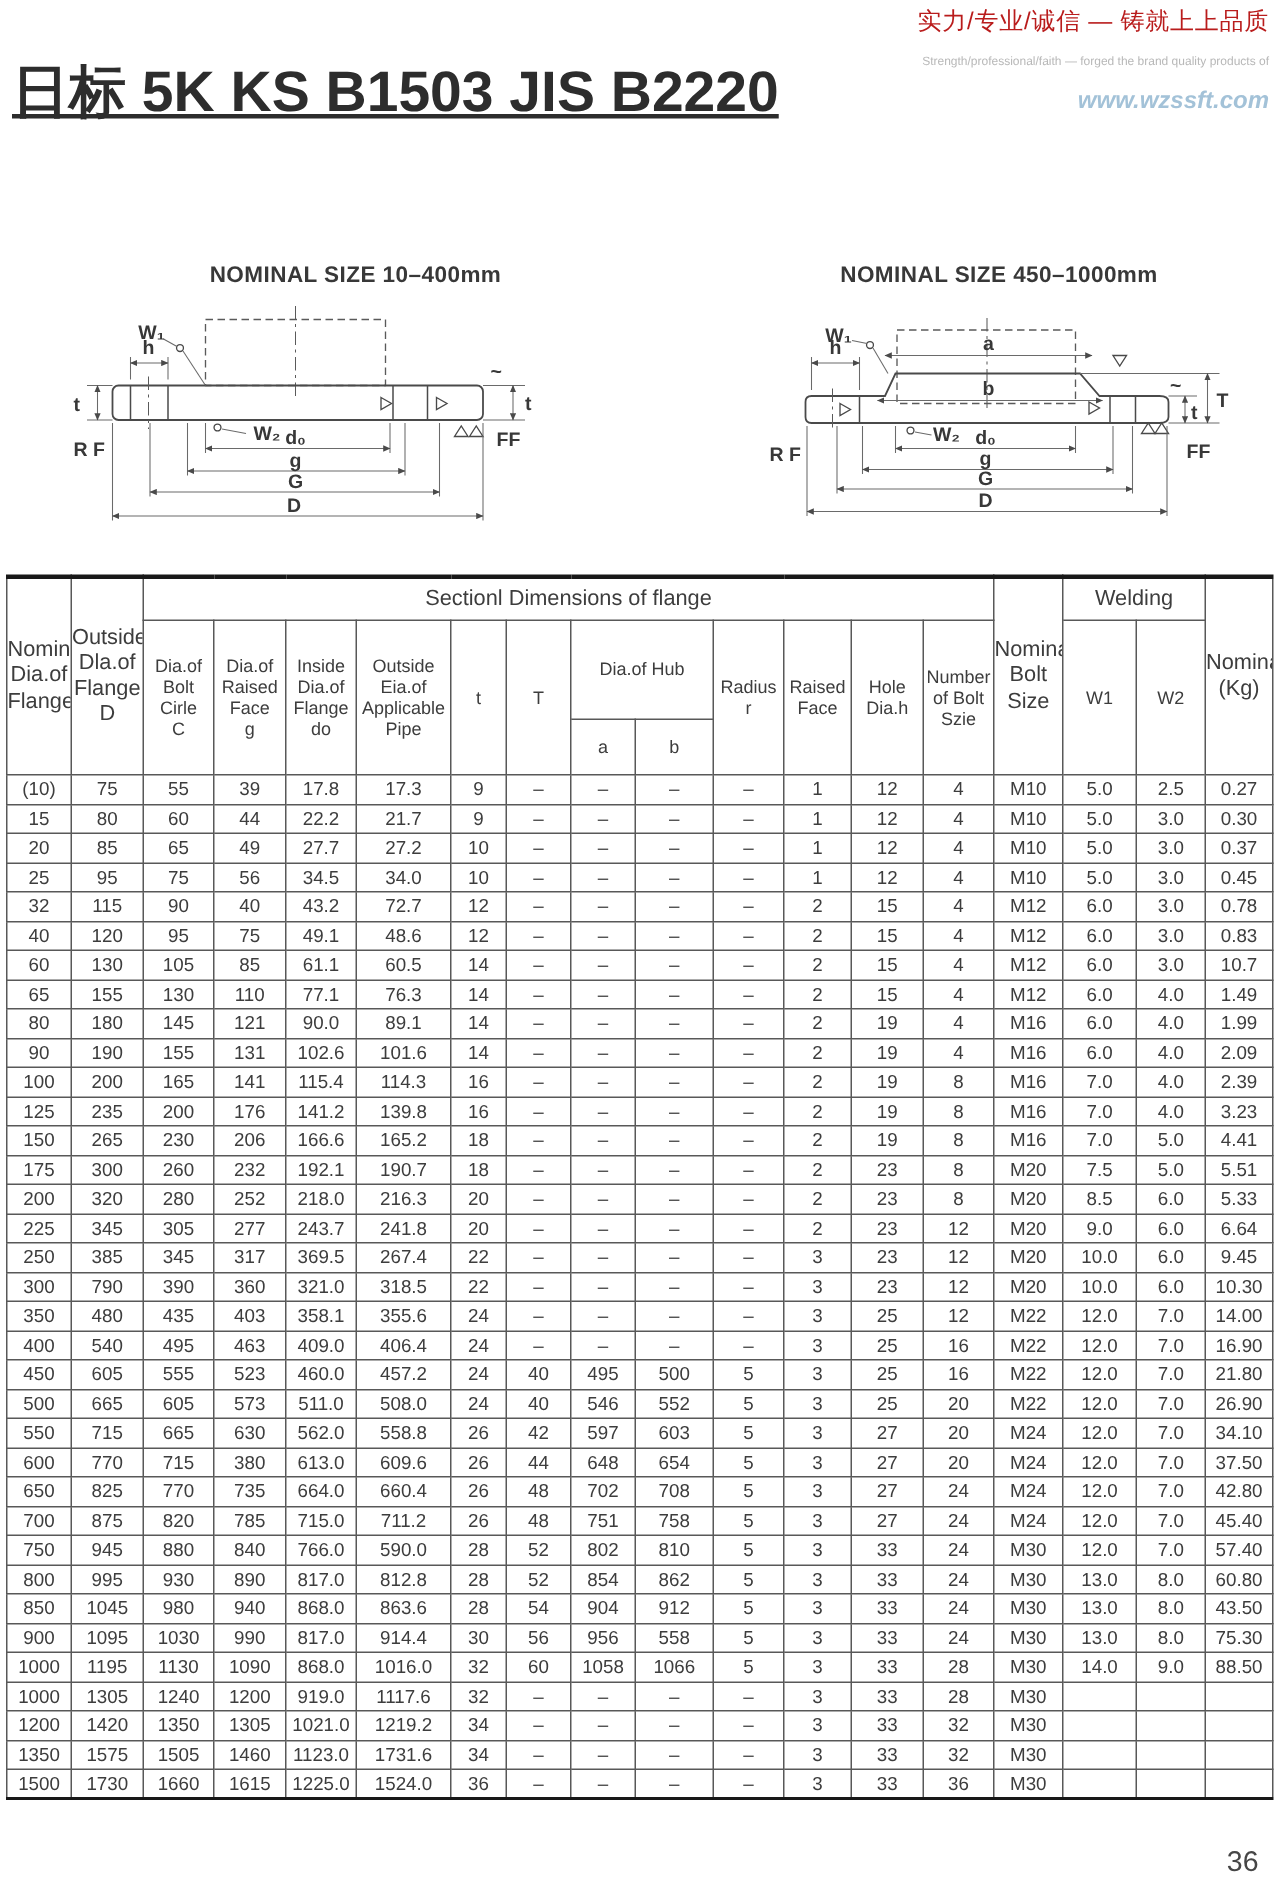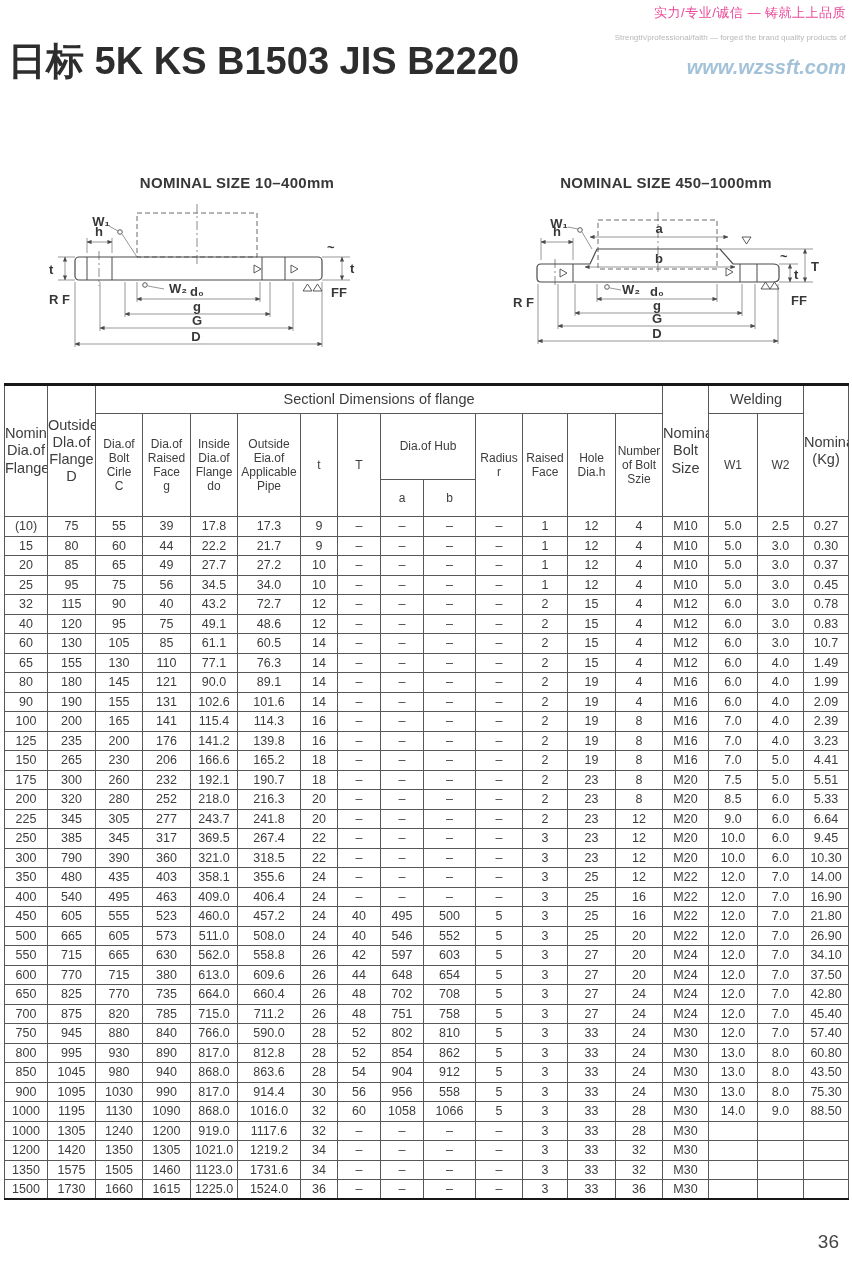--- a/index.html
+++ b/index.html
@@ -3,25 +3,25 @@
 <meta charset="utf-8">
 <style>
   * { box-sizing: border-box; }
   html,body { margin:0; padding:0; }
   body {
     width:852px; height:1261px; position:relative; overflow:hidden;
     background:#ffffff; font-family:"Liberation Sans", sans-serif; color:#3d3d3d;
   }
   
   .brand { position:absolute; top:4px; right:6px; text-align:right; }
-  .brand .cn { font-size:13px; color:#ec4899; letter-spacing:0.5px; }
+  .brand .cn { font-size:16px; color:#b91c1c; letter-spacing:0.5px; }
   .brand .en { font-size:8px; color:#b8b8b8; margin-top:11px; }
-  .brand .url { font-size:20px; font-style:italic; font-weight:bold; color:#a3c2d8; margin-top:14px;text-align:right; }
+  .brand .url { font-size:16px; font-style:italic; font-weight:bold; color:#a3c2d8; margin-top:14px;text-align:right; }
   
-  .page-title { position:absolute; left:8px; top:36px; font-size:38px; font-weight:bold; color:#2d2d2d; white-space:nowrap; }
+  .page-title { position:absolute; left:8px; top:36px; font-size:38px; font-weight:bold; color:#2d2d2d; white-space:nowrap;text-decoration:underline; }
   
   .diagram-left  { position:absolute; left:45px;  top:172px; }
   .diagram-right { position:absolute; left:483px; top:172px; }
   svg text { font-family:"Liberation Sans", sans-serif; fill:#383838; }
   .dt { font-size:15px; font-weight:bold; text-anchor:middle; letter-spacing:0.3px; }
   .dl { font-size:13px; font-weight:bold; }
   .dm { text-anchor:middle; }
   .ln   { stroke:#4a4a4a; stroke-width:1.2; fill:none; }
   .ln2  { stroke:#4a4a4a; stroke-width:1; fill:none; }
   .thin { stroke:#6a6a6a; stroke-width:0.7; fill:none; }

